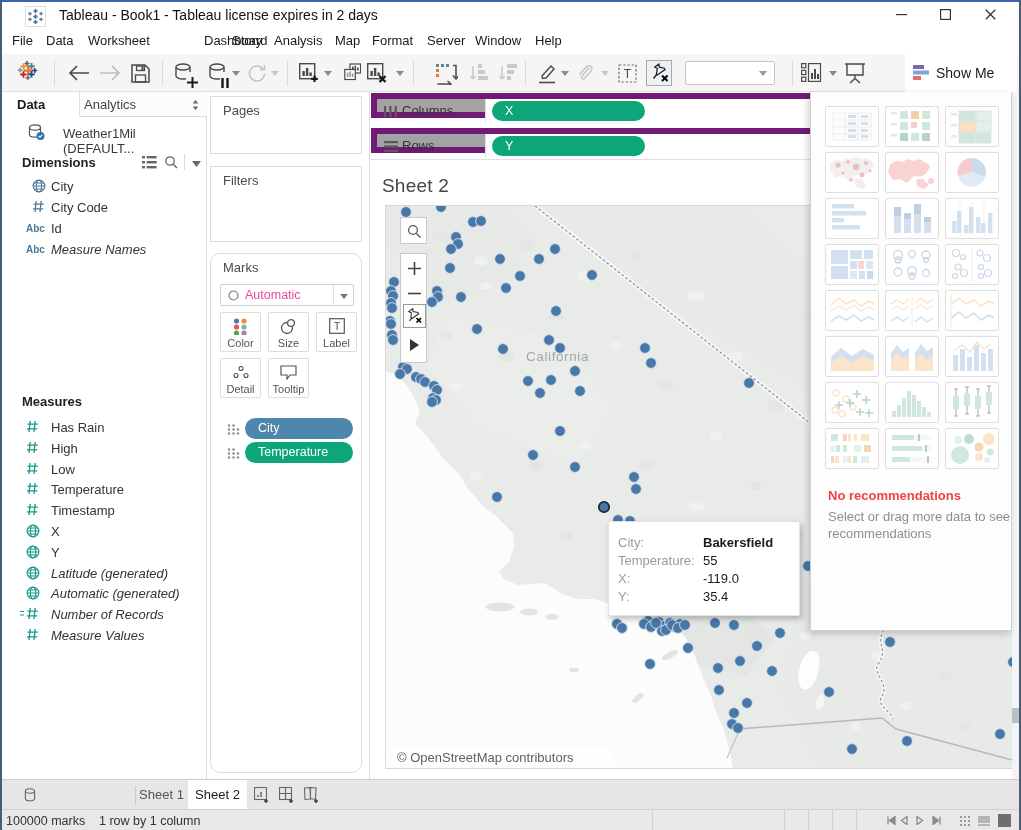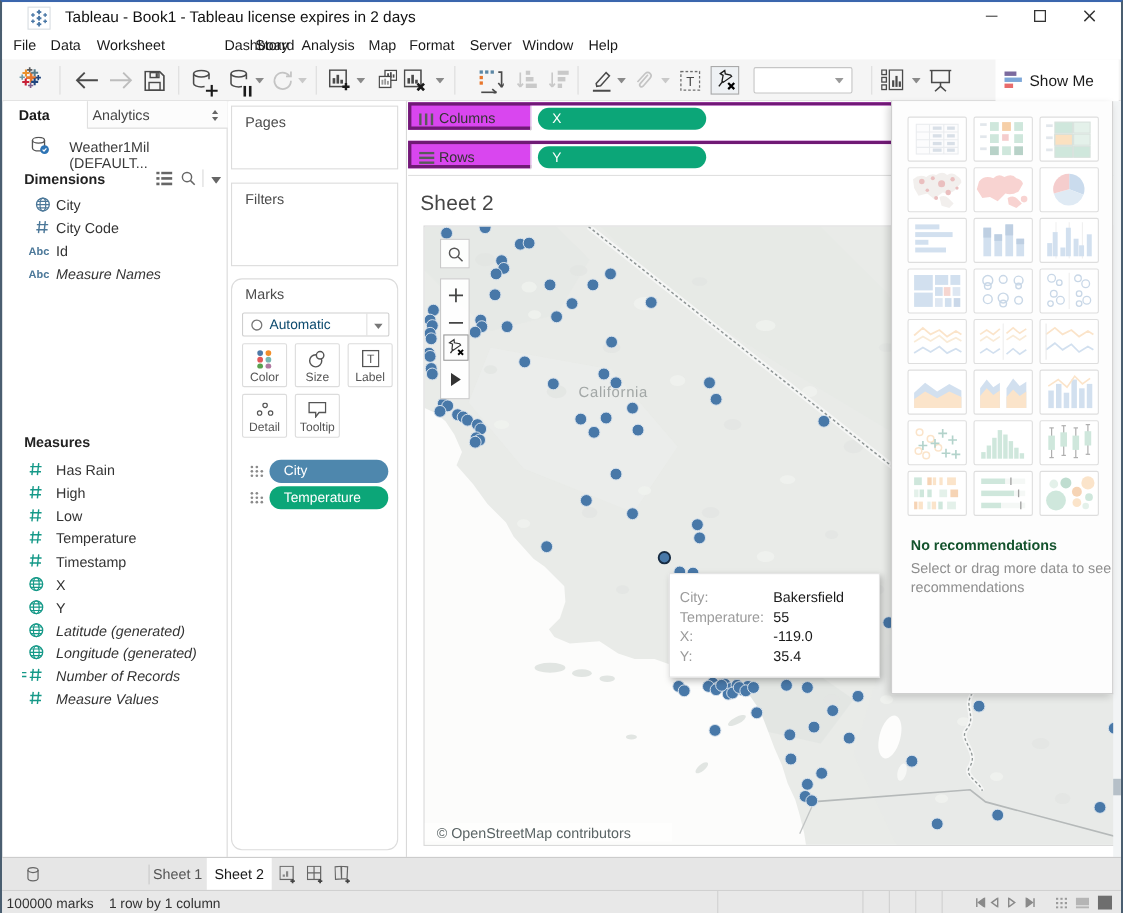--- a/index.html
+++ b/index.html
@@ -37,40 +37,40 @@
 #cards { position:absolute; left:206px; top:90px; width:162px; height:687px; background:#fff; border-right:1px solid #d9d9d9; }
 .card { position:absolute; left:2px; width:152px; background:#fff; border:1px solid #dcdcdc; }
 .cardcap { position:absolute; left:12px; top:6px; font-size:13px; color:#4a4a4a; }
 .mbtn { position:absolute; width:41px; height:40px; background:#fff; border:1px solid #dcdcdc; border-radius:2px; text-align:center; }
 .mbtn .lbl { position:absolute; width:100%; bottom:2px; font-size:11px; color:#555; text-align:center; }
 .pill { position:absolute; left:34px; width:108px; height:21px; border-radius:10.5px; color:#fff; font-size:12.5px; line-height:21px; padding-left:13px; }
 .gripdots { position:absolute; left:16px; width:13px; height:13px; }
 
 
 #sheet { position:absolute; left:369px; top:90px; width:648px; height:687px; background:#fff; }
-.shelfrow { position:absolute; left:0; width:441px; height:25px; background:#d946ef; border:3px solid #701a75; }
+.shelfrow { position:absolute; left:0; width:441px; height:25px; background:#a3a3a3; border:6px solid #701a75; }
 .shelflab { position:absolute; left:25px; top:4px; font-size:13px; color:#333; }
 .shelfpill { position:absolute; left:115px; top:2px; width:153px; height:20px; border-radius:10px; background:#0ca678; color:#fff; font-size:12.5px; line-height:20px; padding-left:13px; }
 #sheettitlewrap { position:absolute; left:0; top:67px; width:648px; height:46px; background:#fff; border-top:1px solid #e0e0e0; }
 #sheettitle { position:absolute; left:11px; top:15px; font-size:19px; color:#464646; letter-spacing:0.2px; }
 #mapwrap { position:absolute; left:14px; top:113px; width:630px; height:564px; border:1px solid #d8d8d8; overflow:hidden; }
 
 
 .mapbtn { position:absolute; background:rgba(255,255,255,0.92); border:1px solid #c9c9c9; }
 
 
 #tooltip { position:absolute; left:606px; top:519px; width:192px; height:95px; background:#fff; border:1px solid #e3e3e3; box-shadow:2px 3px 6px rgba(0,0,0,0.25); z-index:30; }
 .ttrow { position:absolute; left:9px; font-size:13px; color:#9b9b9b; }
 .ttval { position:absolute; left:94px; font-size:13px; color:#1a1a1a; }
 
 
 #showme { position:absolute; left:808px; top:90px; width:202px; height:539px; background:#fdfdfd; border:1px solid #cfcfcf; border-top:none; box-shadow:-2px 3px 7px rgba(0,0,0,0.18); z-index:40; }
 .tile { position:absolute; width:54px; height:41px; background:#fff; border:1px solid #dedede; border-radius:2px; }
 .tile svg { opacity:0.55; }
-#norec1 { position:absolute; left:17px; top:396px; font-size:13px; font-weight:bold; color:#14532d; }
+#norec1 { position:absolute; left:17px; top:396px; font-size:13px; font-weight:bold; color:#ef4444; }
 #norec2 { position:absolute; left:17px; top:416px; font-size:13px; color:#8e8e8e; line-height:17px; white-space:nowrap; }
 
 
 #tabbar { position:absolute; left:0; top:777px; width:100%; height:30px; background:#e6e6e6; border-top:1px solid #cccccc; }
 .sheettab { position:absolute; top:0; height:30px; font-size:13px; color:#555; padding-top:7px; text-align:center; }
 #statusbar { position:absolute; left:0; top:807px; width:100%; height:21px; background:#e8e8e8; border-top:1px solid #d0d0d0; font-size:12.5px; color:#333; }
 </style>
 </head>
 <body>
 <div id="app">
@@ -424,21 +424,21 @@
               <path d="M1.2 7 H12.8 M2 4 H12 M2 10 H12" stroke="#159988" stroke-width="1.1" fill="none"></path>
             </svg></span>
           <span class="ft ital">Latitude (generated)</span>
         </div>
         <div class="fitem" style="top:491.4px;">
           <span class="fi" style="left:22px;"><svg width="14" height="14" viewBox="0 0 14 14">
               <circle cx="7" cy="7" r="5.8" fill="none" stroke="#159988" stroke-width="1.2"></circle>
               <ellipse cx="7" cy="7" rx="2.6" ry="5.8" fill="none" stroke="#159988" stroke-width="1.1"></ellipse>
               <path d="M1.2 7 H12.8 M2 4 H12 M2 10 H12" stroke="#159988" stroke-width="1.1" fill="none"></path>
             </svg></span>
-          <span class="ft ital">Longitude (generated)</span>
+          <span class="ft ital">Automatic (generated)</span>
         </div>
         <div class="fitem" style="top:512.2px;">
           <span class="fi" style="left:16px;"><svg width="19" height="13" viewBox="0 0 19 13">
               <path d="M0 4.5 H4 M0 8 H4" stroke="#159988" stroke-width="1.2"></path>
               <path d="M10.2 1 L9 12 M15.2 1 L14 12 M7.5 4.2 H17.8 M7 8.8 H17.3" stroke="#159988" stroke-width="1.3" fill="none"></path>
             </svg></span>
           <span class="ft ital">Number of Records</span>
         </div>
         <div class="fitem" style="top:533px;">
           <span class="fi" style="left:22px;"><svg width="13" height="13" viewBox="0 0 13 13">
@@ -456,21 +456,21 @@
   <div class="card" style="top:74px;height:76px;">
         <div class="cardcap">Filters</div>
       </div>
   <div class="card" style="top:161px;height:520px;border-radius:10px;">
     <div class="cardcap">Marks</div>
 
     <div class="abs" style="left:9px;top:30px;width:134px;height:22px;background:#fff;border:1px solid #cfcfcf;border-radius:2px;">
       <svg class="abs" style="left:7px;top:5px;" width="11" height="11">
             <circle cx="5.5" cy="5.5" r="4.5" fill="none" stroke="#777" stroke-width="1.2"></circle>
           </svg>
-      <div class="abs" style="left:24px;top:3px;font-size:12.5px;color:#0c4a6e;">Automatic</div>
+      <div class="abs" style="left:24px;top:3px;font-size:12.5px;color:#ec4899;">Automatic</div>
       <div class="abs" style="left:112px;top:0;width:1px;height:20px;background:#e0e0e0;"></div>
       <svg class="abs" style="left:119px;top:9px;" width="8" height="5">
             <path d="M0 0 L8 0 L4 5 Z" fill="#777"></path>
           </svg>
     </div>
     <div class="mbtn" style="left:9px;top:58px;">
       <svg style="margin-top:5px;" width="17" height="17" viewBox="0 0 17 17">
         <circle cx="4.5" cy="3" r="2.6" fill="#4e79a7"></circle>
             <circle cx="12" cy="3" r="2.6" fill="#f28e2b"></circle>
         <circle cx="4.5" cy="9" r="2.6" fill="#e15759"></circle>
@@ -765,21 +765,21 @@
       <svg class="abs" style="left:9px;top:85px;" width="9" height="12">
             <path d="M0 0 L9 6 L0 12 Z" fill="#333"></path>
           </svg>
     </div>
     <div class="abs" style="left:0px;bottom:3px;width:225px;height:17px;background:rgba(255,255,255,0.55);font-size:13px;color:#5a6465;padding:2px 0 0 11px;">© OpenStreetMap contributors</div>
   </div>
 </div>
 
 <div id="tooltip">
   <div class="ttrow" style="top:13px;">City:</div>
-      <div class="ttval" style="top:13px;">Bakersfield</div>
+      <div class="ttval" style="top:13px;font-weight:bold;">Bakersfield</div>
   <div class="ttrow" style="top:31px;">Temperature:</div>
       <div class="ttval" style="top:31px;">55</div>
   <div class="ttrow" style="top:49px;">X:</div>
       <div class="ttval" style="top:49px;">-119.0</div>
   <div class="ttrow" style="top:67px;">Y:</div>
       <div class="ttval" style="top:67px;">35.4</div>
 </div>
 
 <div id="showme">
   <div id="tiles">

